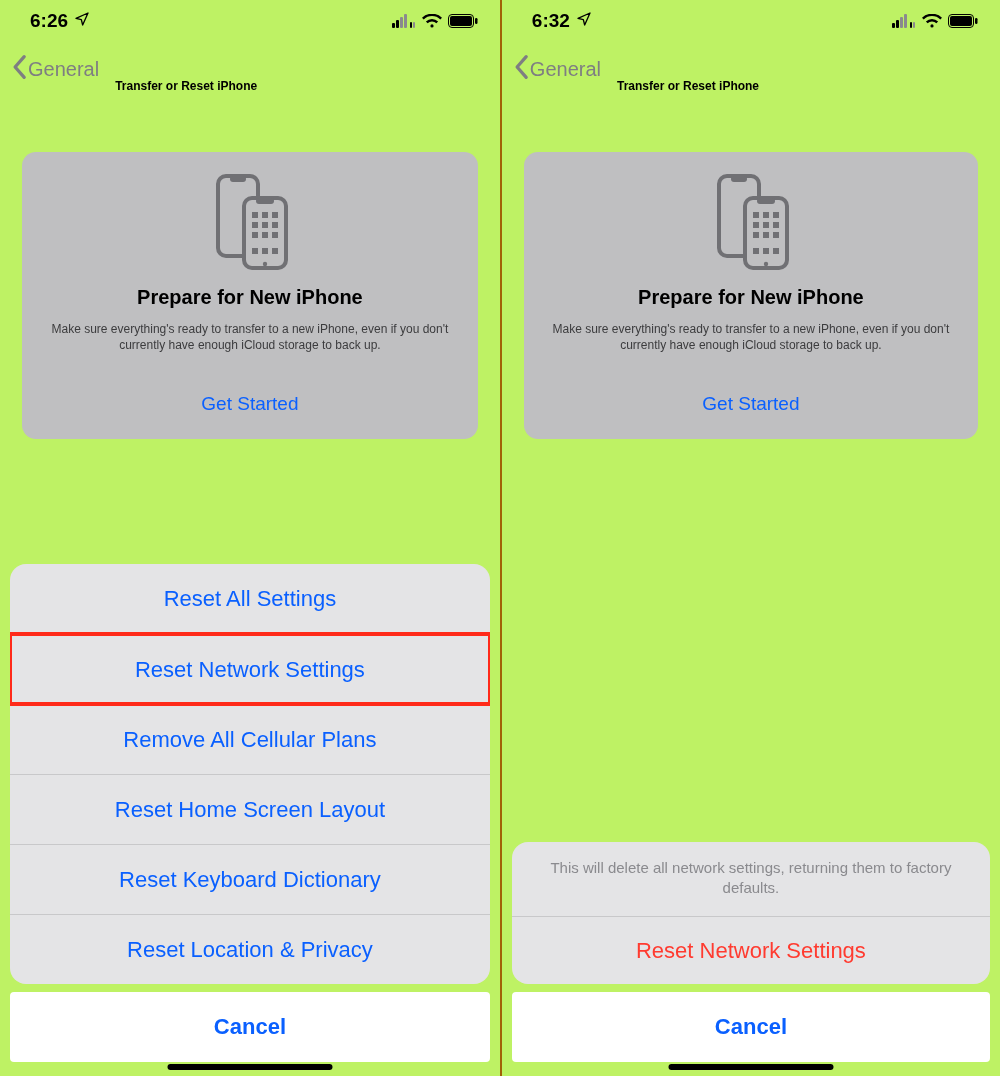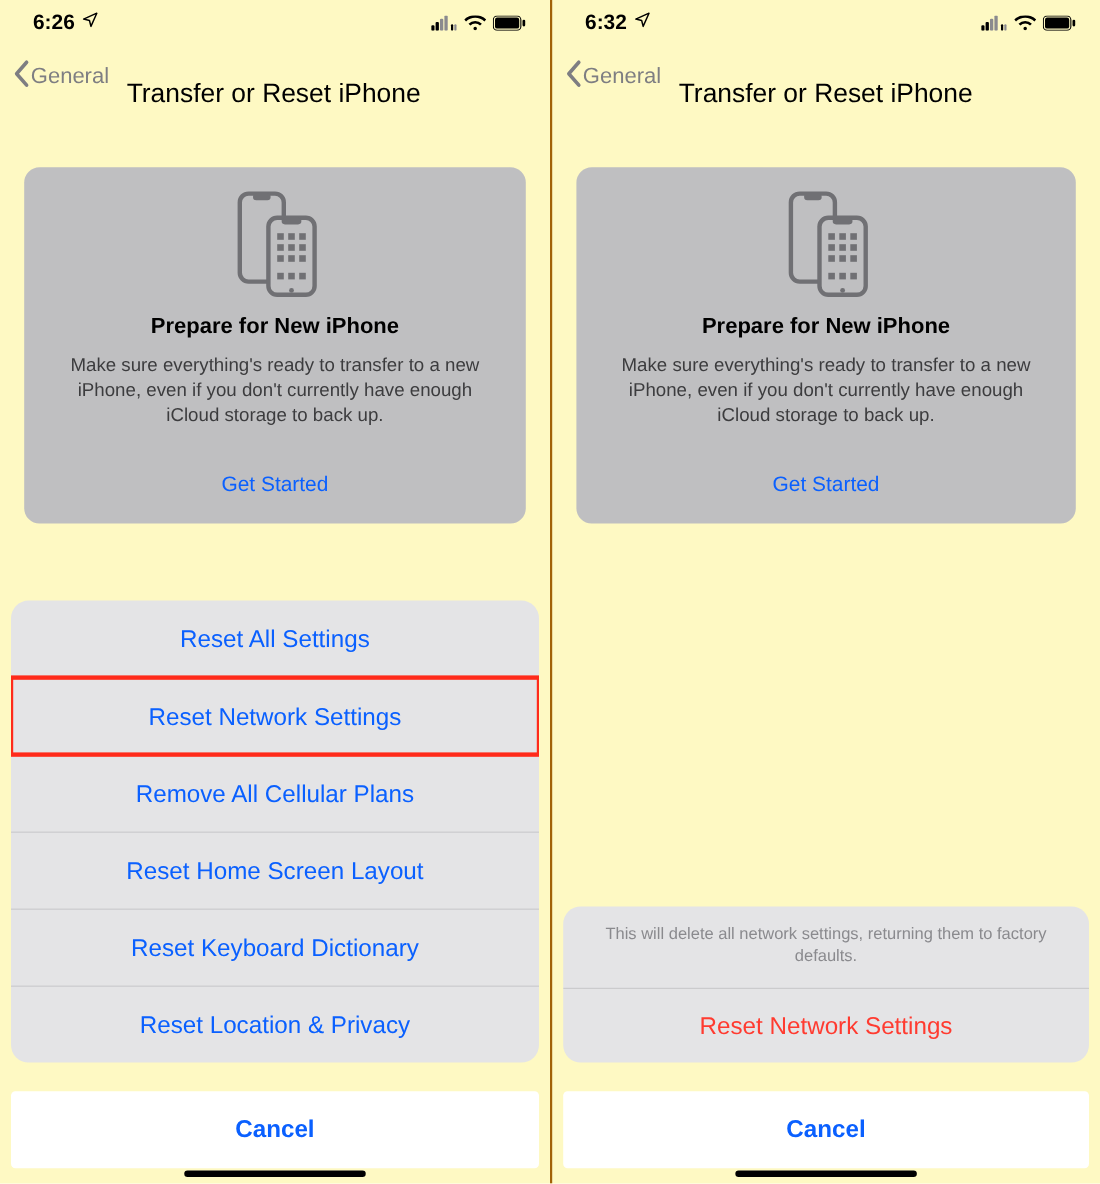--- a/index.html
+++ b/index.html
@@ -5,21 +5,21 @@
   * { box-sizing: border-box; margin: 0; padding: 0; }
   html, body { width: 1000px; height: 1076px; }
   body {
     font-family: -apple-system, "Helvetica Neue", Helvetica, Arial, sans-serif;
     background: #fff;
     display: flex;
   }
   .phone {
     width: 588px;
     height: 1076px;
-    background: #fef9c3;
+    background: #bef264;
     position: relative;
     overflow: hidden;
   }
   .phone + .phone { border-left: 2px solid #a16207; }
 
   
   .statusbar {
     height: 42px;
     display: flex;
     align-items: center;
@@ -36,47 +36,47 @@
   
   .navbar {
     height: 54px;
     display: flex;
     align-items: center;
     padding: 0 10px;
     gap: 4px;
   }
   .back-area { display: flex; align-items: center; gap: 0px; color: #7e7e82; }
   .back-label { font-size: 20px; color: #7e7e82; }
-  .nav-title { font-size: 24px; font-weight: 400; color: #000; margin-left: 12px; margin-top: 33px; }
+  .nav-title { font-size: 12px; font-weight: 700; color: #000; margin-left: 12px; margin-top: 33px; }
 
   
   .prepare-card {
     margin: 56px 22px 0 22px;
     background: #bfbfc1;
     border-radius: 14px;
     padding: 20px 24px 24px 24px;
     text-align: center;
     color: #3a3a3c;
   }
   .phone-illus { display: flex; justify-content: center; margin: 0 0 14px 0; }
   .prepare-title { font-size: 20px; font-weight: 600; color: #000; margin-bottom: 12px; }
-  .prepare-desc { font-size: 17px; line-height: 1.35; color: #3c3c3e; padding: 0 4px; }
+  .prepare-desc { font-size: 12px; line-height: 1.35; color: #3c3c3e; padding: 0 4px; }
   .getstarted { margin-top: 40px; }
   .getstarted span { color: #0a60ff; font-size: 19px; }
 
   
   .sheet {
     position: absolute;
     left: 10px; right: 10px; bottom: 14px;
   }
   .sheet-group {
     background: #e4e4e6;
     border-radius: 16px;
     overflow: hidden;
-    margin-bottom: 26px;
+    margin-bottom: 8px;
   }
   .sheet-item {
     height: 70px;
     display: flex;
     align-items: center;
     justify-content: center;
     font-size: 22px;
     color: #0a60ff;
     border-top: 1px solid #c8c8ca;
     position: relative;

